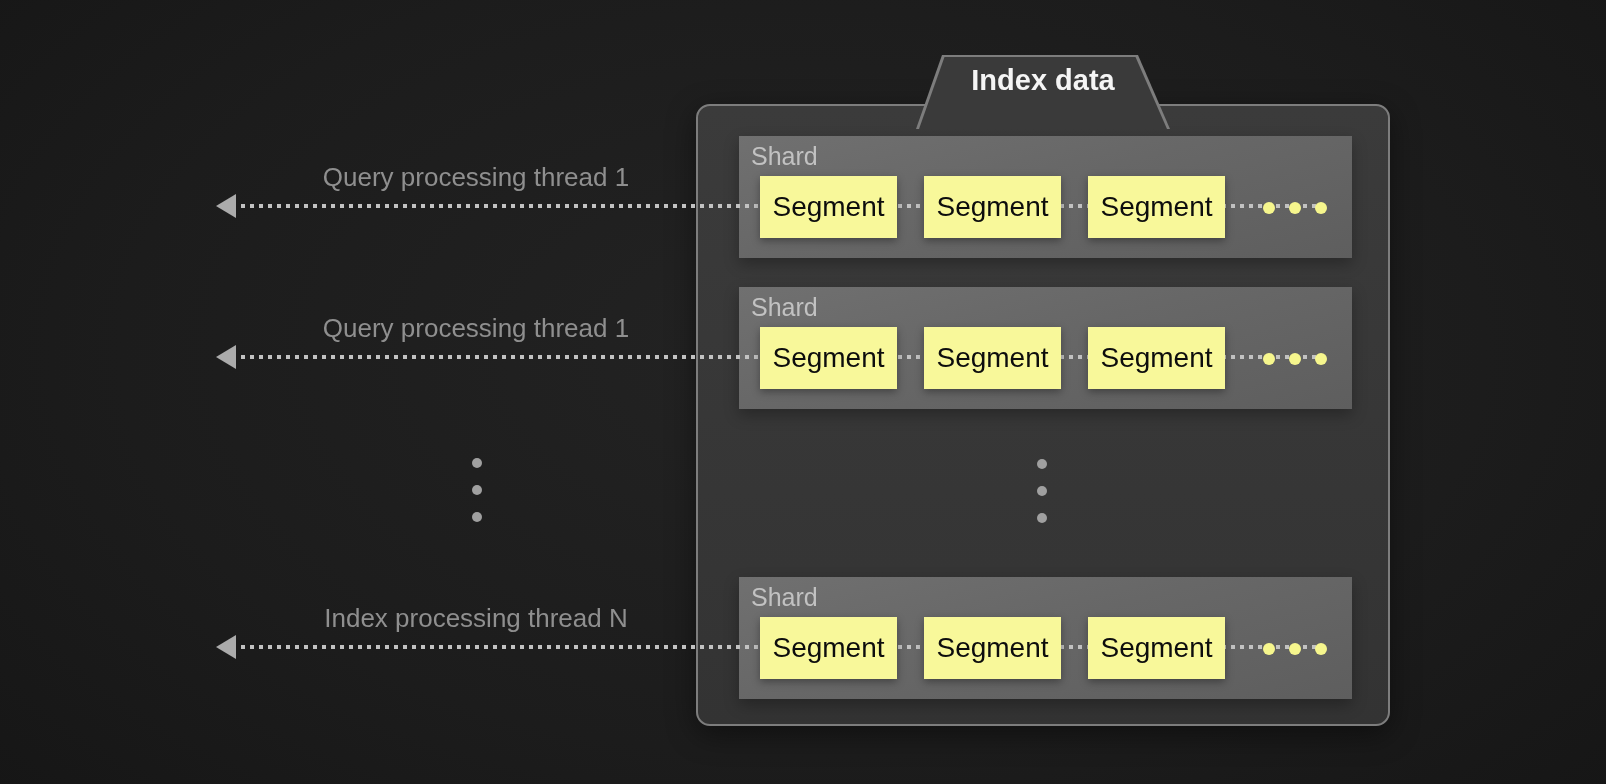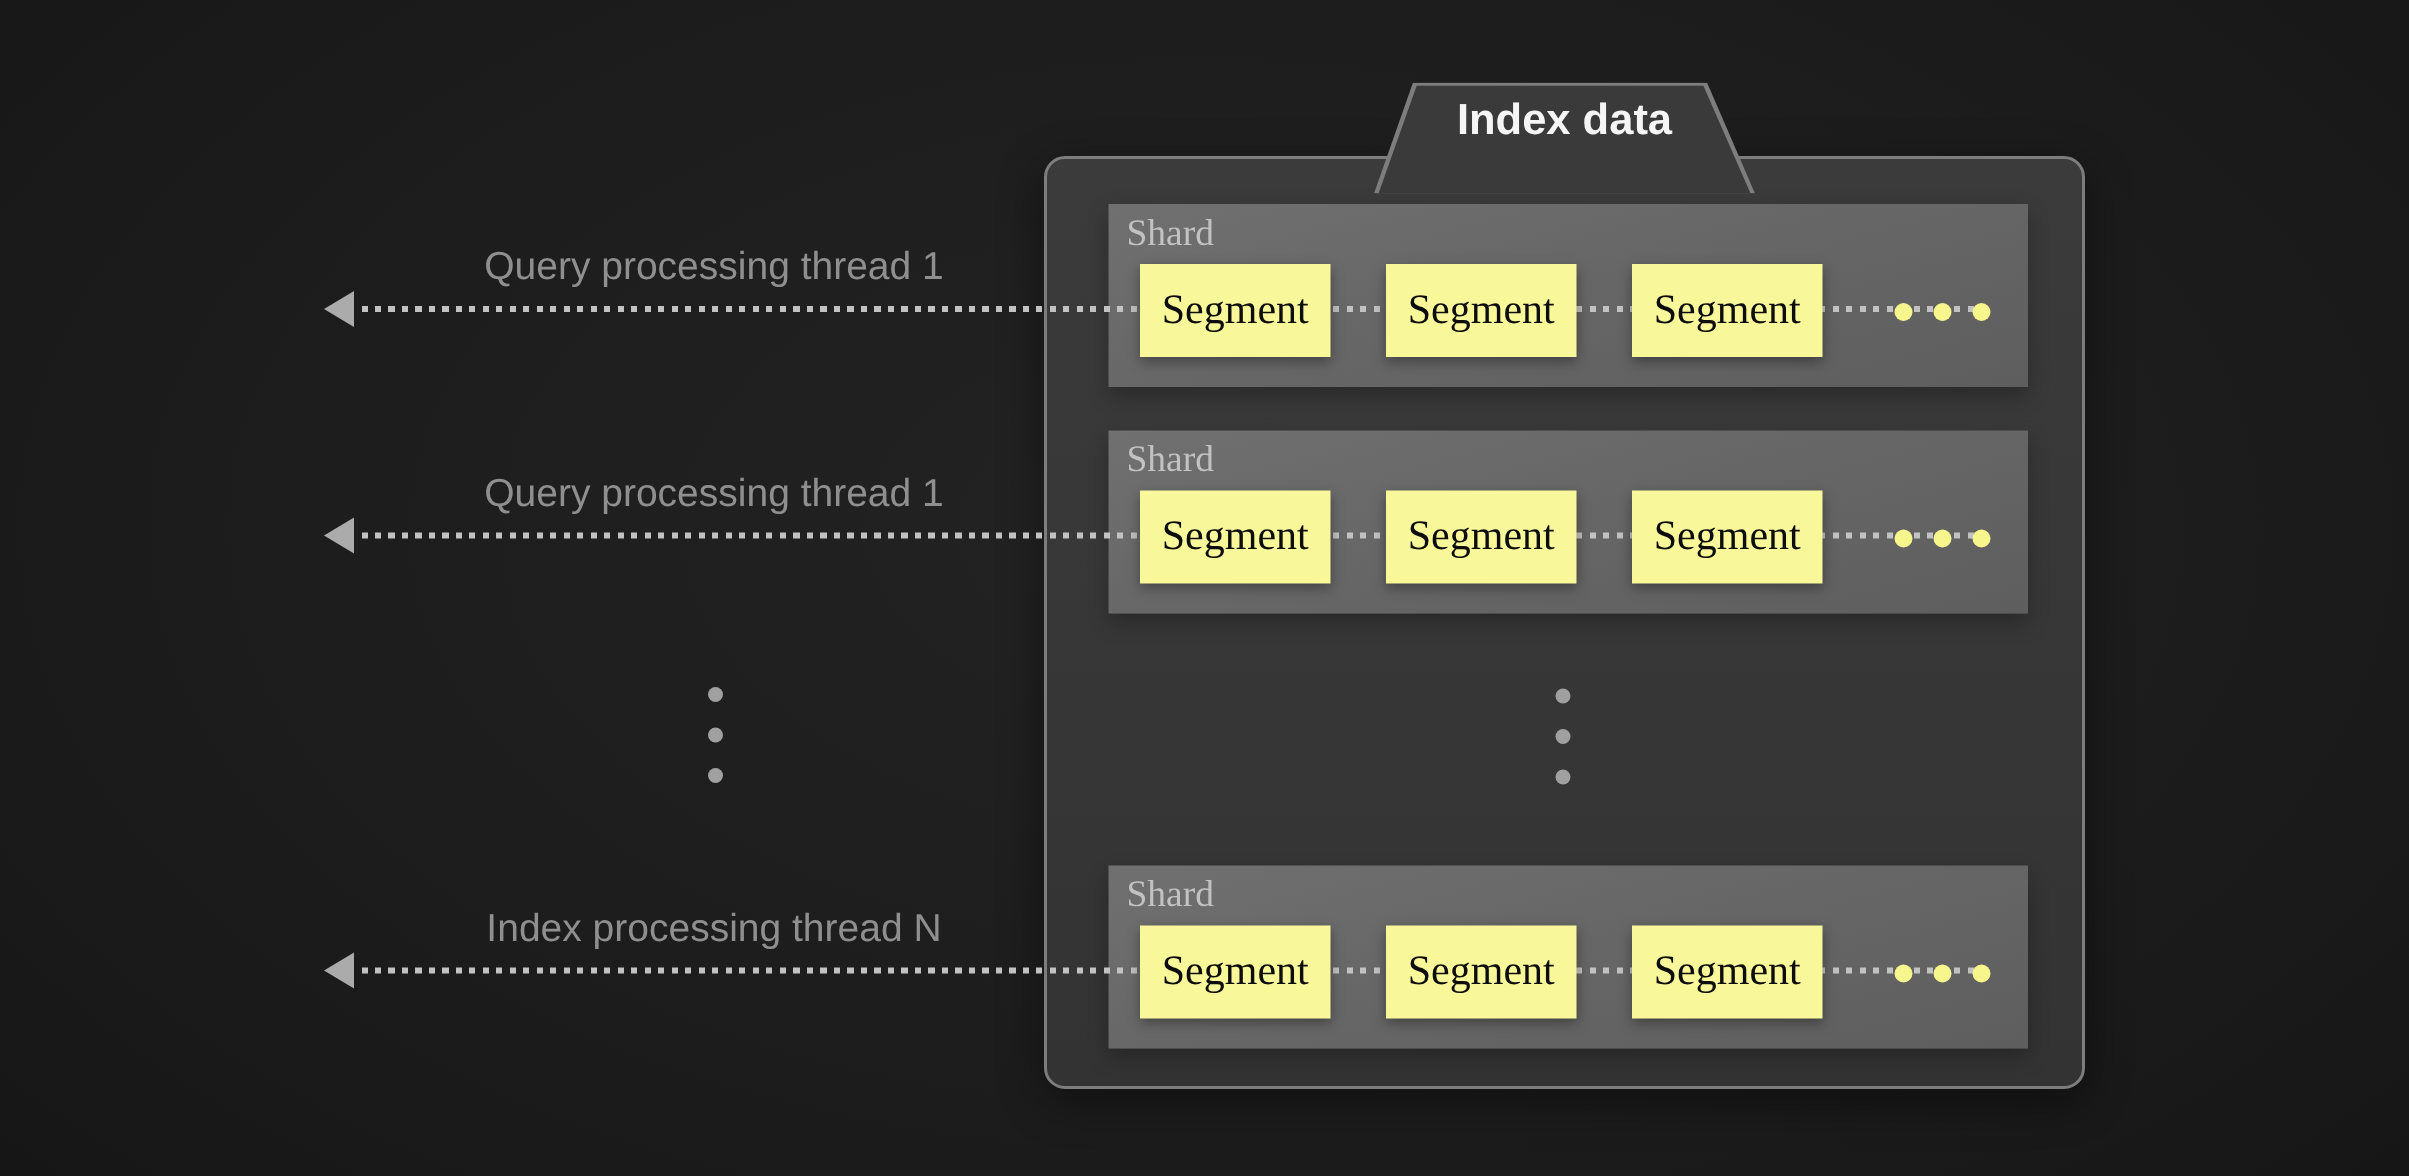--- a/index.html
+++ b/index.html
@@ -43,21 +43,20 @@
     border-right:20px solid var(--arrowhead);
   }
 
   
   .index-box{
     position:absolute;left:696px;top:104px;width:694px;height:622px;
     background:linear-gradient(180deg,#3b3b3b 0%,#333333 100%);
     border:2px solid var(--container-border);
     border-radius:14px;box-sizing:border-box;
     box-shadow:0 8px 30px rgba(0,0,0,0.45);
-    font-family:Liberation Serif, serif;
   }
 
   
   .tab{position:absolute;left:916px;top:55px;width:254px;height:74px;}
   .tab-border{
     position:absolute;inset:0;background:var(--container-border);
     clip-path:polygon(26px 0, 222px 0, 254px 74px, 0 74px);
   }
   .tab-fill{
     position:absolute;inset:0;background:#3a3a3a;
@@ -72,21 +71,21 @@
   .shard{
     position:absolute;left:41px;width:613px;height:122px;
     background:linear-gradient(165deg,#707070 0%,#676767 45%,#5e5e5e 100%);
     box-shadow:0 6px 14px rgba(0,0,0,0.28);
   }
   .shard-label{
     position:absolute;left:12px;top:6px;
     font-size:25px;color:var(--shard-label);
   }
   .segment{
-    position:absolute;top:40px;width:127px;height:62px;z-index:2;
+    position:absolute;top:40px;width:137px;height:62px;z-index:2;
     background:var(--segment-fill);color:var(--segment-text);
     display:flex;align-items:center;justify-content:center;
     font-size:28px;box-shadow:0 3px 8px rgba(0,0,0,0.35);
   }
   .seg1{left:21px;} .seg2{left:185px;} .seg3{left:349px;}
   .ydot{
     position:absolute;top:66px;width:12px;height:12px;border-radius:50%;
     background:var(--yellow-dot);z-index:2;
   }
   .yd1{left:524px;} .yd2{left:550px;} .yd3{left:576px;}

